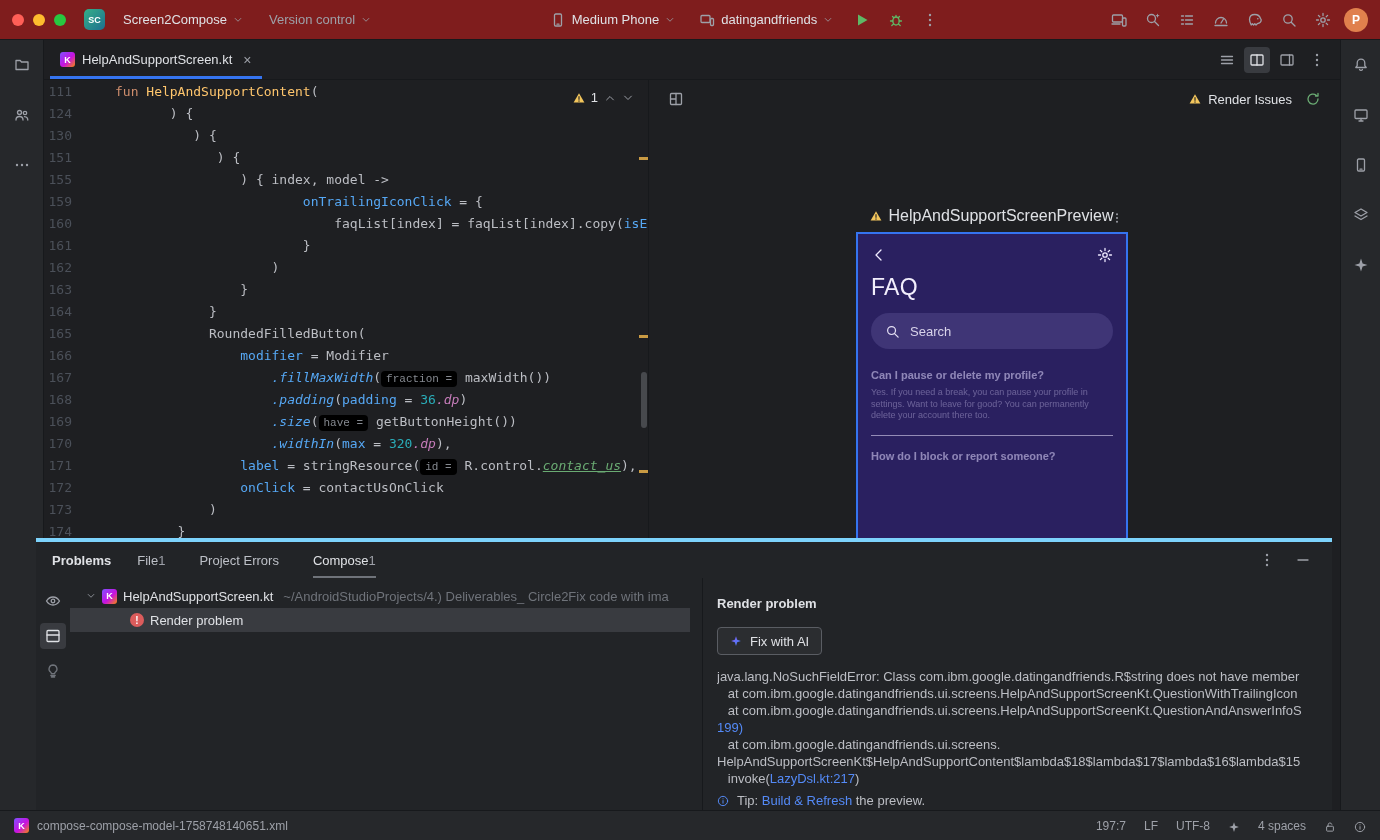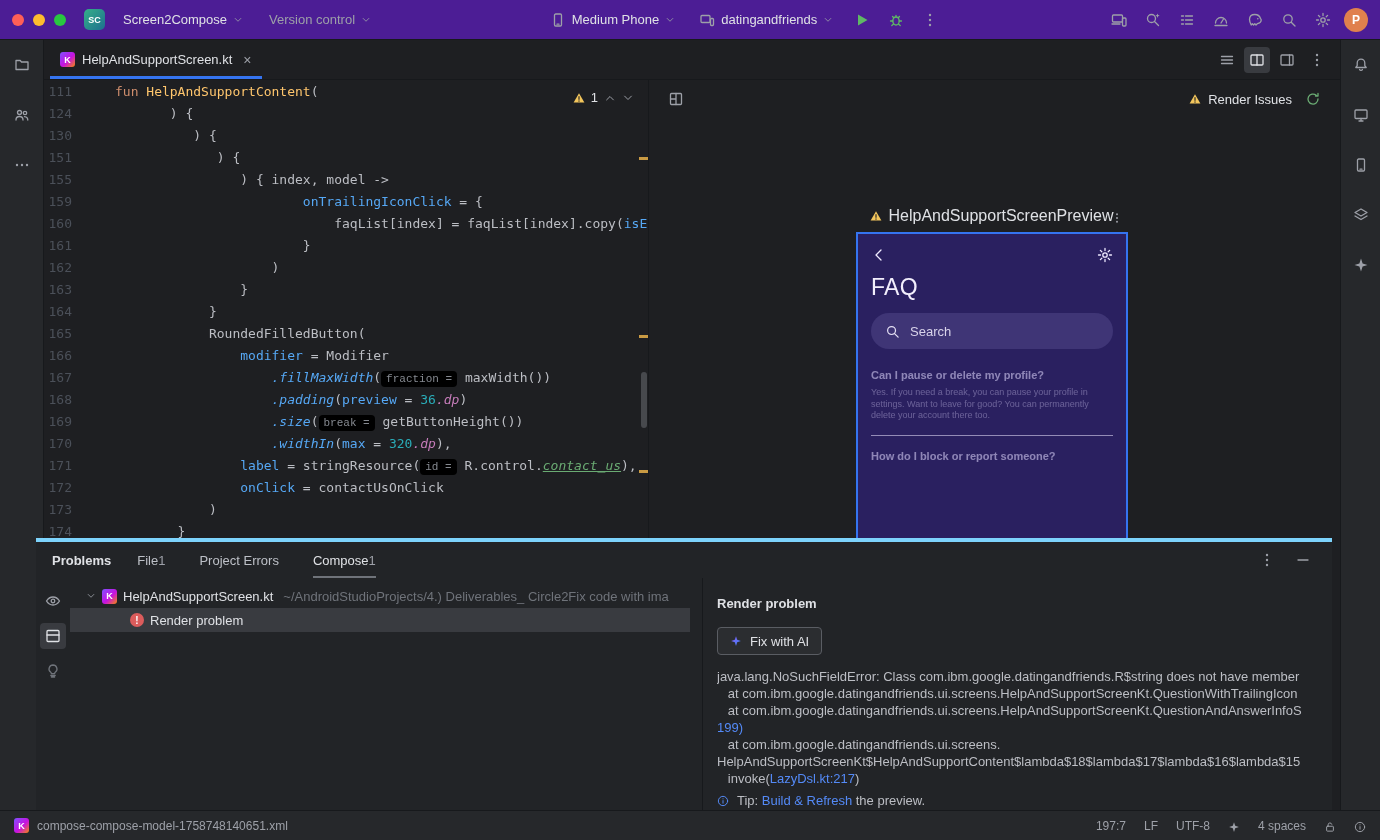--- a/index.html
+++ b/index.html
@@ -17,21 +17,21 @@
   .ibtn.active{background:#393b40}
   .ibtn.active .ic{color:#dfe1e5}
   .warn .f{fill:#f2c55c;stroke:none}
   .warn .ex{stroke:#1e1f22;stroke-width:1.5}
   .kicon{width:15px;height:15px;border-radius:3px;flex:none;display:flex;align-items:center;justify-content:center;
          font-size:9px;font-weight:bold;color:#fff;
          background:linear-gradient(135deg,#7f52ff 0%,#c711e1 55%,#f88909 100%)}
   .errbadge{width:14px;height:14px;border-radius:50%;background:#db5c5c;color:#fff;display:flex;
             align-items:center;justify-content:center;font-size:10px;font-weight:bold;flex:none}
   
-  .titlebar{position:absolute;left:0;top:0;width:1380px;height:40px;background:#4c1d95;
+  .titlebar{position:absolute;left:0;top:0;width:1380px;height:40px;background:#7f1d1d;
             display:flex;align-items:center;padding:12px 12px;gap:10px;border-bottom:1px solid #17191c}
   .traffic{display:flex;gap:9px;margin-right:8px}
   .tl{width:12px;height:12px;border-radius:50%;display:inline-block}
   .tl.r{background:#ff5f57}.tl.y{background:#febc2e}.tl.g{background:#28c840}
   .appbadge{width:21px;height:21px;border-radius:5px;background:linear-gradient(135deg,#35b089,#1d6f8f);
             color:#fff;font-size:9px;font-weight:bold;display:flex;align-items:center;justify-content:center}
   .tbtn{display:flex;align-items:center;gap:6px;padding:4px 8px;border-radius:5px;color:#dfe1e5;white-space:nowrap}
   .tbtn.dim{color:#9da0a8}
   .run-cluster{display:flex;align-items:center;gap:8px}
   .tb-icons{display:flex;align-items:center;gap:8px}
@@ -370,25 +370,25 @@
         <div class="cl">
           <span class="ln">166</span>
           <span class="ct"><span class="tk-nm">                modifier</span><span class="tk-pl"> = Modifier</span></span>
         </div>
         <div class="cl">
           <span class="ln">167</span>
           <span class="ct"><span class="tk-ex">                    .fillMaxWidth</span><span class="tk-pl">(</span><span class="tk-hint">fraction =</span><span class="tk-pl"> maxWidth())</span></span>
         </div>
         <div class="cl">
           <span class="ln">168</span>
-          <span class="ct"><span class="tk-ex">                    .padding</span><span class="tk-pl">(</span><span class="tk-nm">preview</span><span class="tk-pl"> = </span><span class="tk-num">36</span><span class="tk-pr">.dp</span><span class="tk-pl">)</span></span>
+          <span class="ct"><span class="tk-ex">                    .padding</span><span class="tk-pl">(</span><span class="tk-nm">padding</span><span class="tk-pl"> = </span><span class="tk-num">36</span><span class="tk-pr">.dp</span><span class="tk-pl">)</span></span>
         </div>
         <div class="cl">
           <span class="ln">169</span>
-          <span class="ct"><span class="tk-ex">                    .size</span><span class="tk-pl">(</span><span class="tk-hint">break =</span><span class="tk-pl"> getButtonHeight())</span></span>
+          <span class="ct"><span class="tk-ex">                    .size</span><span class="tk-pl">(</span><span class="tk-hint">have =</span><span class="tk-pl"> getButtonHeight())</span></span>
         </div>
         <div class="cl">
           <span class="ln">170</span>
           <span class="ct"><span class="tk-ex">                    .widthIn</span><span class="tk-pl">(</span><span class="tk-nm">max</span><span class="tk-pl"> = </span><span class="tk-num">320</span><span class="tk-pr">.dp</span><span class="tk-pl">),</span></span>
         </div>
         <div class="cl">
           <span class="ln">171</span>
           <span class="ct"><span class="tk-nm">                label</span><span class="tk-pl"> = stringResource(</span><span class="tk-hint">id =</span><span class="tk-pl"> R.control.</span><span class="tk-res">contact_us</span><span class="tk-pl">),</span></span>
         </div>
         <div class="cl">

